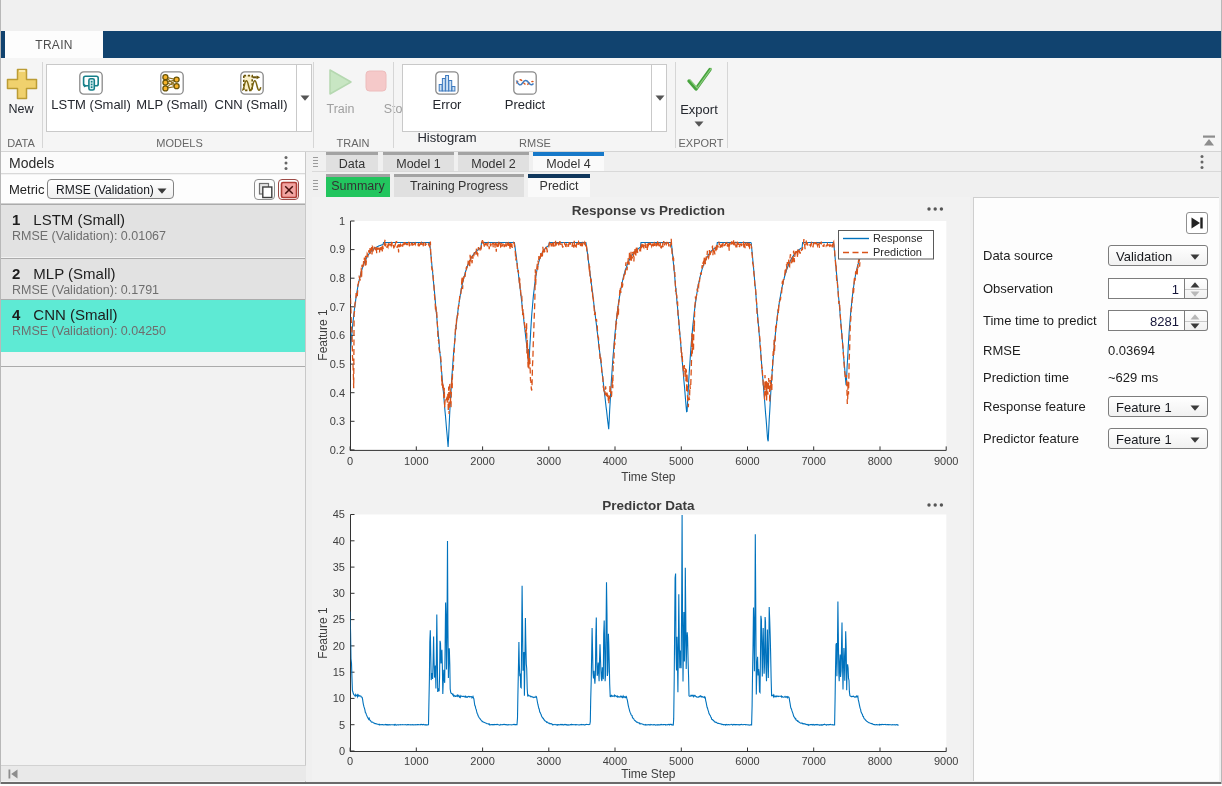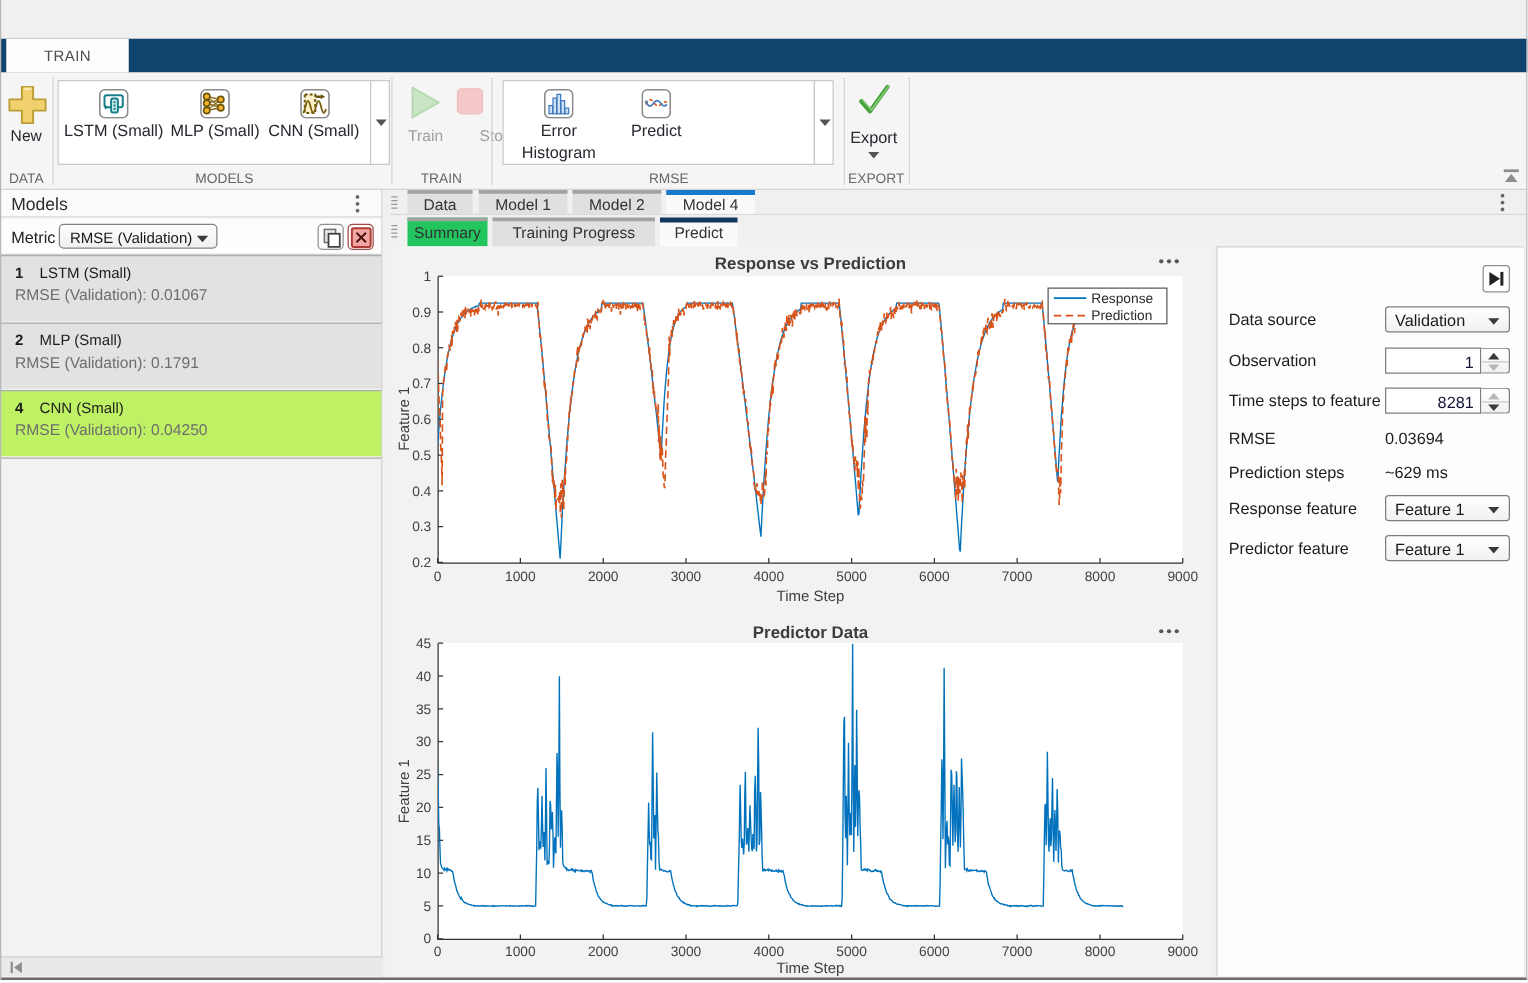--- a/index.html
+++ b/index.html
@@ -14,21 +14,21 @@
 .divider { position:absolute; top:4px; width:1px; height:86px; background:#d6d6d6; }
 .gallery { position:absolute; top:6px; height:68px; background:#fff; border:1px solid #c9c9c9; }
 .gbtn { position:absolute; top:6px; height:68px; width:16px; background:#fff; border:1px solid #c9c9c9; }
 .glabel { position:absolute; font-size:13px; color:#24272e; text-align:center; white-space:nowrap; }
 .graylabel { position:absolute; font-size:12.5px; color:#9f9f9f; text-align:center; }
 #leftpanel { left:0; top:152px; width:306px; height:630px; background:#f2f2f2; border-right:1px solid #c9c9c9; }
 #lp-head { position:absolute; left:0; top:0; width:305px; height:22px; background:#fbfbfb; border-bottom:1px solid #d9d9d9; }
 #lp-head .t { position:absolute; left:9px; top:3px; font-size:14px; color:#2b2b2b; }
 #lp-metric { position:absolute; left:0; top:23px; width:305px; height:29px; background:#fdfdfd; border-bottom:1px solid #cfcfcf; }
 .card { position:absolute; left:0; width:305px; height:53px; background:#e2e2e2; border-top:1px solid #ababab; }
-.card .r1 { position:absolute; left:12px; top:6px; font-size:12px; color:#1d1d1d; }
+.card .r1 { position:absolute; left:12px; top:6px; font-size:15px; color:#1d1d1d; }
 .card .r2 { position:absolute; left:12px; top:24px; font-size:12.5px; color:#6e6e6e; }
 .tab { position:absolute; top:0; height:100%; font-size:12.5px; color:#333; }
 .tab .stripe { position:absolute; left:0; top:0; width:100%; height:3px; }
 .tab.sel .stripe { height:4px; }
 .tab .lbl { position:absolute; width:100%; text-align:center; top:5px; }
 #rightpanel { left:973px; top:197px; width:246px; height:584px; background:#fdfdfd; border-left:1px solid #cfcfcf; border-top:1px solid #cfcfcf; }
 .optlabel { position:absolute; left:9px; font-size:13px; color:#1c1c1c; }
 .optval { position:absolute; left:134px; font-size:13px; color:#1c1c1c; }
 .dd { position:absolute; left:134px; width:100px; height:21px; background:linear-gradient(#ffffff,#f1f1f1); border:1px solid #7d7d7d; border-radius:3px; }
 .dd .txt { position:absolute; left:7px; top:3px; font-size:13px; color:#16181d; }
@@ -149,21 +149,21 @@
       </svg>
     </div>
     <div class="abs" style="left:513px;top:13px">
       <svg width="24" height="24" viewBox="0 0 24 24">
         <rect x="0.8" y="0.8" width="22.4" height="22.4" rx="4" fill="#ffffff" stroke="#8a8a8a" stroke-width="1.3"></rect>
         <path d="M3.5 12.5 C6 7.5 8 8 10 11 C12 14 14 14.5 16.5 12 C18 10.5 19.5 10.2 20.5 10.8" fill="none" stroke="#d95319" stroke-width="1.3" stroke-dasharray="3 1.8"></path>
         <path d="M3.5 9.5 C5.5 14.5 7.5 15 9.5 12 C11.5 9 13.5 8.5 15.5 11.5 C17.5 14.5 19 14.2 20.5 12.5" fill="none" stroke="#3f7bbf" stroke-width="1.4"></path>
       </svg>
     </div>
     <div class="glabel" style="left:412px;top:39px;width:70px">Error</div>
-    <div class="glabel" style="left:405px;top:56px;width:84px">Histogram</div>
+    <div class="glabel" style="left:405px;top:72px;width:84px">Histogram</div>
     <div class="glabel" style="left:490px;top:39px;width:70px">Predict</div>
     <div class="seclabel" style="left:402px;width:266px">RMSE</div>
     <div class="divider" style="left:675px"></div>
     <div class="abs" style="left:684px;top:8px">
       <svg width="30" height="28" viewBox="0 0 30 28">
         <path d="M5 15 L12 23 L26 3.5" fill="none" stroke="#46a33c" stroke-width="3.4" stroke-linecap="round" stroke-linejoin="round"></path>
         <path d="M5 15 L12 23 L26 3.5" fill="none" stroke="#8ccb7f" stroke-width="1.2" stroke-linecap="round" transform="translate(1.2,-1)"></path>
       </svg>
     </div>
     <div class="glabel" style="left:678px;top:44px;width:42px">Export</div>
@@ -216,21 +216,21 @@
       </div>
     </div>
     <div class="card" style="top:52px;background:#e2e2e2">
       <div class="r1"><b>1</b><span style="padding-left:13px">LSTM (Small)</span></div>
       <div class="r2">RMSE (Validation): 0.01067</div>
     </div>
     <div class="card" style="top:106px;background:#e2e2e2">
       <div class="r1"><b>2</b><span style="padding-left:13px">MLP (Small)</span></div>
       <div class="r2">RMSE (Validation): 0.1791</div>
     </div>
-    <div class="card" style="top:160px;background:#bef264">
+    <div class="card" style="top:147px;background:#5eead4">
       <div class="r1"><b>4</b><span style="padding-left:13px">CNN (Small)</span></div>
       <div class="r2">RMSE (Validation): 0.04250</div>
     </div>
     <div class="abs" style="left:0;top:214px;width:305px;height:1px;background:#ababab"></div>
   </div>
 <div class="abs" style="left:307px;top:152px;width:915px;height:45px;background:#f0f0f0">
     <div class="abs" style="left:0;top:0;width:915px;height:20px;border-bottom:1px solid #d9d9d9">
       <div class="abs" style="left:5px;top:4px">
         <svg width="7" height="12" viewBox="0 0 7 12">
           <line x1="1" y1="1.5" x2="6" y2="1.5" stroke="#9a9a9a" stroke-width="1"></line>
@@ -435,42 +435,42 @@
           </svg>
         </div>
         <div style="position:absolute;left:5px;top:12px">
           <svg width="10" height="6" viewBox="0 0 10 6">
             <path d="M0.5 0.5 L9.5 0.5 L5 5.8 z" fill="#b8b8b8"></path>
           </svg>
         </div>
         <div style="position:absolute;left:0;top:10px;width:22px;height:1px;background:#c9c9c9"></div>
       </div>
     </div>
-    <div class="optlabel" style="top:115px">Time steps to feature</div>
+    <div class="optlabel" style="top:115px">Time time to predict</div>
     <div class="spin" style="top:112px">
       <div class="ed">
         <span>8281</span>
       </div>
       <div class="btns">
         <div style="position:absolute;left:5px;top:3px;transform:rotate(180deg)">
           <svg width="10" height="6" viewBox="0 0 10 6">
             <path d="M0.5 0.5 L9.5 0.5 L5 5.8 z" fill="#b8b8b8"></path>
           </svg>
         </div>
         <div style="position:absolute;left:5px;top:12px">
           <svg width="10" height="6" viewBox="0 0 10 6">
             <path d="M0.5 0.5 L9.5 0.5 L5 5.8 z" fill="#3a3a3a"></path>
           </svg>
         </div>
         <div style="position:absolute;left:0;top:10px;width:22px;height:1px;background:#c9c9c9"></div>
       </div>
     </div>
     <div class="optlabel" style="top:145px">RMSE</div>
     <div class="optval" style="top:145px">0.03694</div>
-    <div class="optlabel" style="top:172px">Prediction steps</div>
+    <div class="optlabel" style="top:172px">Prediction time</div>
     <div class="optval" style="top:172px">~629 ms</div>
     <div class="optlabel" style="top:201px">Response feature</div>
     <div class="dd" style="top:198px">
       <div class="txt">Feature 1</div>
       <div class="ar">
         <svg width="10" height="6" viewBox="0 0 10 6">
           <path d="M0.5 0.5 L9.5 0.5 L5 5.8 z" fill="#3a3a3a"></path>
         </svg>
       </div>
     </div>

